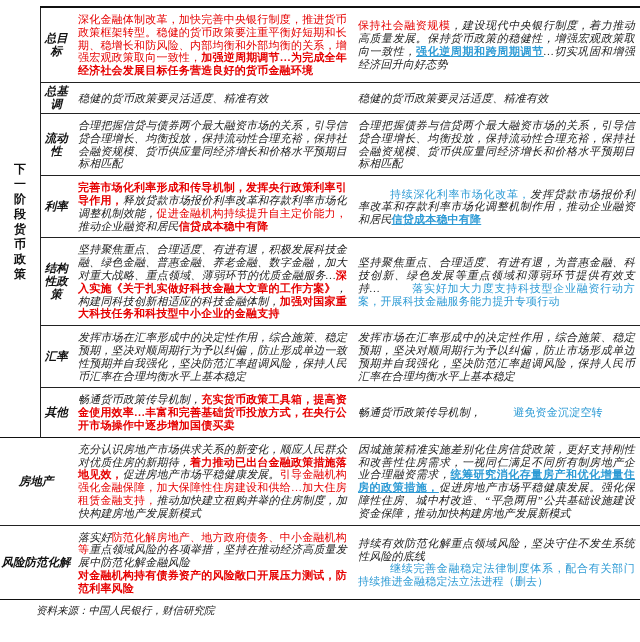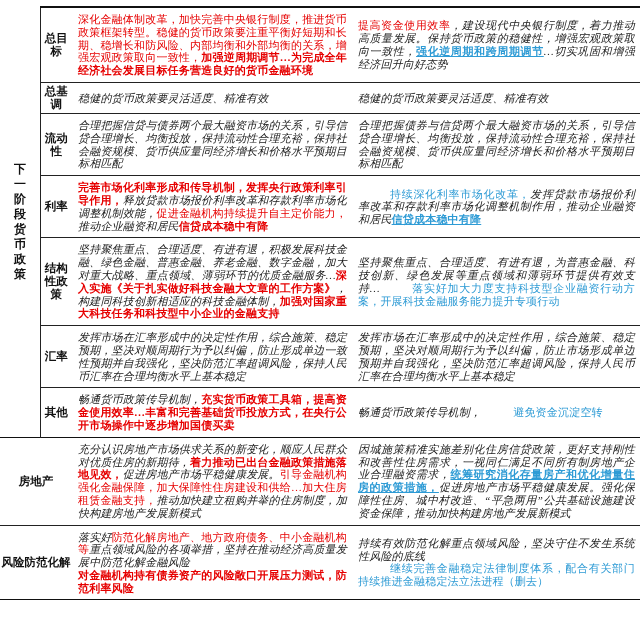--- a/index.html
+++ b/index.html
@@ -36,20 +36,21 @@
     line-height: 15px;
     color: #111;
   }
   td.label-cell {
     font-weight: bold;
     font-size: 11.5px;
     text-align: center;
     padding: 2px 1px;
     line-height: 13px;
     color: #111;
+    font-style: italic;
   }
   td.content-cell {
     font-size: 11px;
     line-height: 12.8px;
     padding: 5px 5px 5px 6px;
     text-align: justify;
     letter-spacing: 0.2px;
   }
   tr.sec > td { border-top: 1.8px solid #111; margin-top: 48px; }
   tr:last-child > td { border-bottom: 1.8px solid #111; }
@@ -78,21 +79,21 @@
       <col style="width:40px">
       <col style="width:32px">
       <col style="width:280px">
       <col style="width:288px">
     </colgroup>
     <tbody>
         <tr class="first">
           <td class="group-cell" rowspan="7">下一阶段货币政策</td>
           <td class="label-cell">总目标</td>
           <td class="content-cell"><span class="seg-r">深化金融体制改革，加快完善中央银行制度，推进货币政策框架转型。稳健的货币政策要注重平衡好短期和长期、稳增长和防风险、内部均衡和外部均衡的关系，增强宏观政策取向一致性，</span><span class="seg-ru">加强逆周期调节…为完成全年经济社会发展目标任务营造良好的货币金融环境</span></td>
-          <td class="content-cell"><span class="seg-r">提高资金使用效率</span><span class="seg-k">，建设现代中央银行制度，着力推动高质量发展。保持货币政策的稳健性，增强宏观政策取向一致性，</span><span class="seg-bu">强化逆周期和跨周期调节</span><span class="seg-k">…切实巩固和增强经济回升向好态势</span></td>
+          <td class="content-cell"><span class="seg-r">保持社会融资规模</span><span class="seg-k">，建设现代中央银行制度，着力推动高质量发展。保持货币政策的稳健性，增强宏观政策取向一致性，</span><span class="seg-bu">强化逆周期和跨周期调节</span><span class="seg-k">…切实巩固和增强经济回升向好态势</span></td>
         </tr>
         <tr>
           <td class="label-cell">总基调</td>
           <td class="content-cell"><span class="seg-k">稳健的货币政策要灵活适度、精准有效</span></td>
           <td class="content-cell"><span class="seg-k">稳健的货币政策要灵活适度、精准有效</span></td>
         </tr>
         <tr>
           <td class="label-cell">流动性</td>
           <td class="content-cell"><span class="seg-k">合理把握信贷与债券两个最大融资市场的关系，引导信贷合理增长、均衡投放，保持流动性合理充裕，保持社会融资规模、货币供应量同经济增长和价格水平预期目标相匹配</span></td>
           <td class="content-cell"><span class="seg-k">合理把握债券与信贷两个最大融资市场的关系，引导信贷合理增长、均衡投放，保持流动性合理充裕，保持社会融资规模、货币供应量同经济增长和价格水平预期目标相匹配</span></td>
@@ -122,13 +123,14 @@
           <td class="content-cell"><span class="seg-k">充分认识房地产市场供求关系的新变化，顺应人民群众对优质住房的新期待，</span><span class="seg-ru">着力推动已出台金融政策措施落地见效，</span><span class="seg-k">促进房地产市场平稳健康发展。</span><span class="seg-r">引导金融机构强化金融保障，加大保障性住房建设和供给…加大住房租赁金融支持，</span><span class="seg-k">推动加快建立租购并举的住房制度，加快构建房地产发展新模式</span></td>
           <td class="content-cell"><span class="seg-k">因城施策精准实施差别化住房信贷政策，更好支持刚性和改善性住房需求，一视同仁满足不同所有制房地产企业合理融资需求，</span><span class="seg-bu">统筹研究消化存量房产和优化增量住房的政策措施，</span><span class="seg-k">促进房地产市场平稳健康发展。强化保障性住房、城中村改造、“平急两用”公共基础设施建设资金保障，推动加快构建房地产发展新模式</span></td>
         </tr>
         <tr>
           <td class="label-cell" colspan="2">风险防范化解</td>
           <td class="content-cell"><span class="seg-k">落实好</span><span class="seg-r">防范化解房地产、地方政府债务、中小金融机构等</span><span class="seg-k">重点领域风险的各项举措，坚持在推动经济高质量发展中防范化解金融风险</span><br><span class="seg-rb">对金融机构持有债券资产的风险敞口开展压力测试，防范利率风险</span></td>
           <td class="content-cell"><span class="seg-k">持续有效防范化解重点领域风险，坚决守住不发生系统性风险的底线</span><br><span class="seg-b">继续完善金融稳定法律制度体系，配合有关部门持续推进金融稳定法立法进程（删去）</span></td>
         </tr>
       </tbody>
   </table>
+  <div class="source-note">资料来源：中国人民银行，财信研究院</div>
 </div>
 
 </body></html>

